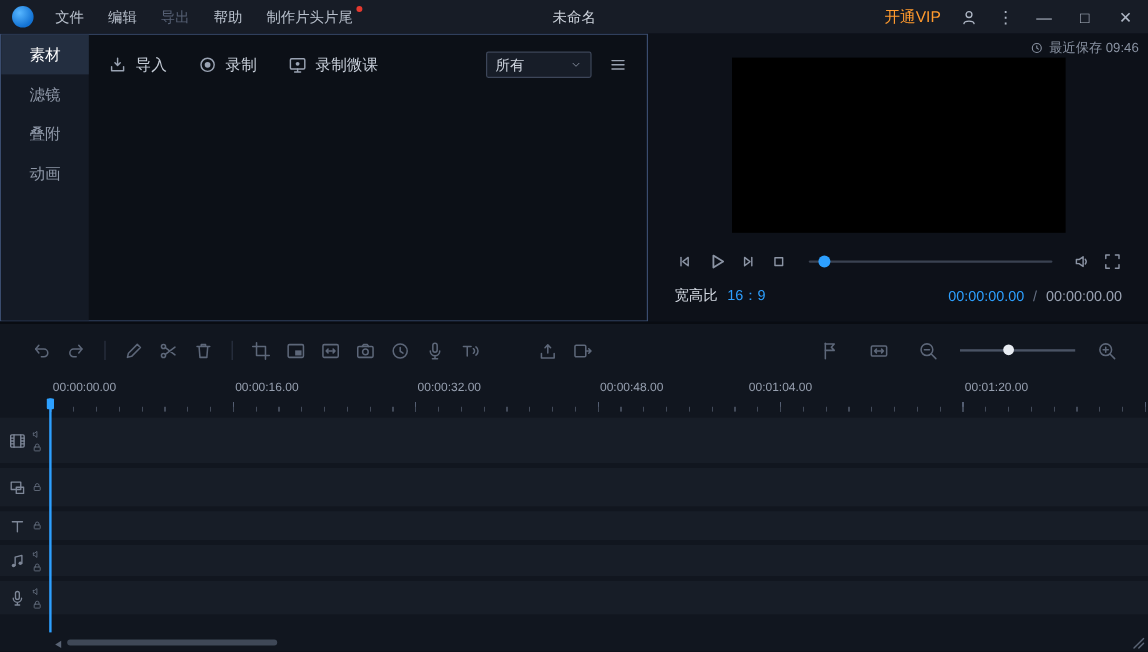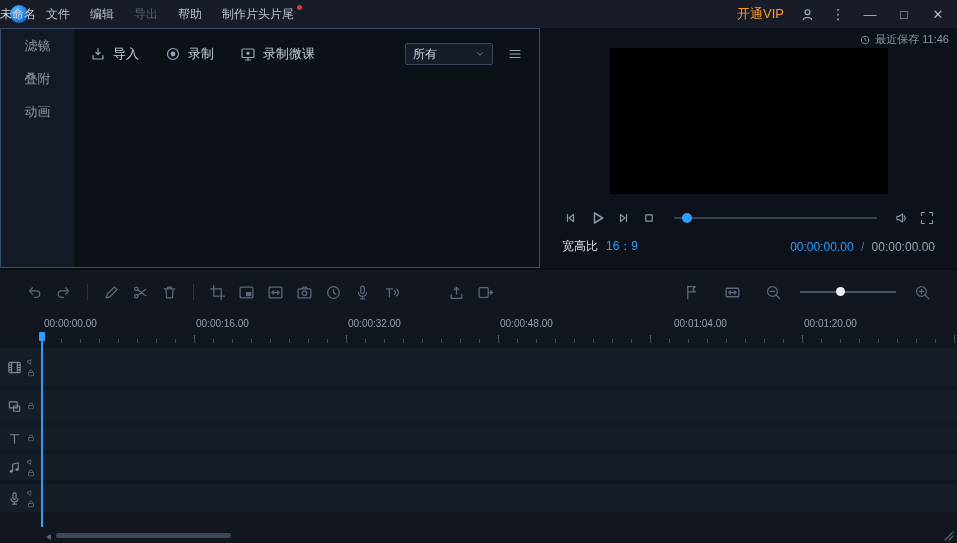--- a/index.html
+++ b/index.html
@@ -6,21 +6,21 @@
   html,body{width:957px;height:543px;overflow:hidden}
   body{background:#0d1118;font-family:"Liberation Sans",sans-serif;font-size:12px;color:#aeb6c4;-webkit-user-select:none;user-select:none}
   .app{width:957px;height:543px;display:flex;flex-direction:column}
 
   
   .titlebar{height:28px;background:#171c26;display:flex;align-items:center;padding:0 10px;position:relative;flex:none}
   .logo{width:18px;height:18px;border-radius:50%;background:radial-gradient(circle at 35% 32%,#57b6ff,#1272d4 70%);margin-right:8px;flex:none}
   .menu-item{padding:0 10px;color:#b9c1cd;font-size:12px;line-height:28px;position:relative;cursor:default}
   .menu-item.dim{color:#566074}
   .red-dot{position:absolute;top:5px;right:2px;width:5px;height:5px;border-radius:50%;background:#e6392f}
-  .tb-title{position:absolute;left:0;right:0;text-align:left;color:#cdd3dc;pointer-events:none}
+  .tb-title{position:absolute;left:0;right:0;text-align:center;color:#cdd3dc;pointer-events:none}
   .tb-right{margin-left:auto;display:flex;align-items:center;gap:16px}
   .vip{color:#ff9a2e;font-size:13px}
   .winbtn{color:#aeb6c4;font-size:13px;width:18px;text-align:center}
   .more-glyph{font-size:14px;color:#aeb6c4}
   .ic{stroke:currentColor;fill:none;stroke-width:1.2;stroke-linecap:round;stroke-linejoin:round;display:block}
 
   
   .main{height:240px;display:flex;flex:none}
   .left-group{width:540px;display:flex;border:1px solid #3a4c6e;background:#0c1017}
   .sidebar{width:73px;background:#141a25;display:flex;flex-direction:column;flex:none}
@@ -124,20 +124,23 @@
       <span class="more-glyph">⋮</span>
       <span class="winbtn">—</span>
       <span class="winbtn">□</span>
       <span class="winbtn">✕</span>
     </div>
   </div>
 
   <div class="main">
     <div class="left-group">
       <div class="sidebar">
+        <div class="side-item active">
+            <span>素材</span>
+          </div>
         <div class="side-item">
             <span>滤镜</span>
           </div>
         <div class="side-item">
             <span>叠附</span>
           </div>
         <div class="side-item">
             <span>动画</span>
           </div>
       </div>
@@ -181,21 +184,21 @@
 
       </div>
     </div>
 
     <div class="preview">
       <div class="saved">
         <svg class="ic" viewBox="0 0 16 16">
             <circle cx="8" cy="8" r="5"></circle>
             <path d="M8 5.5V8l1.8 1.2"></path>
           </svg>
-        <span>最近保存 11:46</span>
+        <span>最近保存 09:46</span>
       </div>
       <div class="video"></div>
       <div class="controls">
         <span>
             <svg class="ic" viewBox="0 0 16 16">
               <path d="M5.5 4.5v7"></path>
               <path d="M11.5 4.5L7 8l4.5 3.5z"></path>
             </svg>
           </span>
         <span class="play">
@@ -358,21 +361,21 @@
             </svg>
           </div>
       </div>
     </div>
 
     <div class="ruler">
       <span class="ruler-label" style="left:44px">00:00:00.00</span>
       <span class="ruler-label" style="left:196px">00:00:16.00</span>
       <span class="ruler-label" style="left:348px">00:00:32.00</span>
       <span class="ruler-label" style="left:500px">00:00:48.00</span>
-      <span class="ruler-label" style="left:674px">00:01:04.00</span>
+      <span class="ruler-label" style="left:624px">00:01:04.00</span>
       <span class="ruler-label" style="left:804px">00:01:20.00</span>
       <div class="ticks-big"></div>
       <div class="ticks-small"></div>
     </div>
 
     <div class="tracks">
       <div class="track t1">
         <div class="gutter">
           <svg class="ic main-ic" viewBox="0 0 16 16">
               <rect x="2" y="2.5" width="12" height="11" rx="1"></rect>

